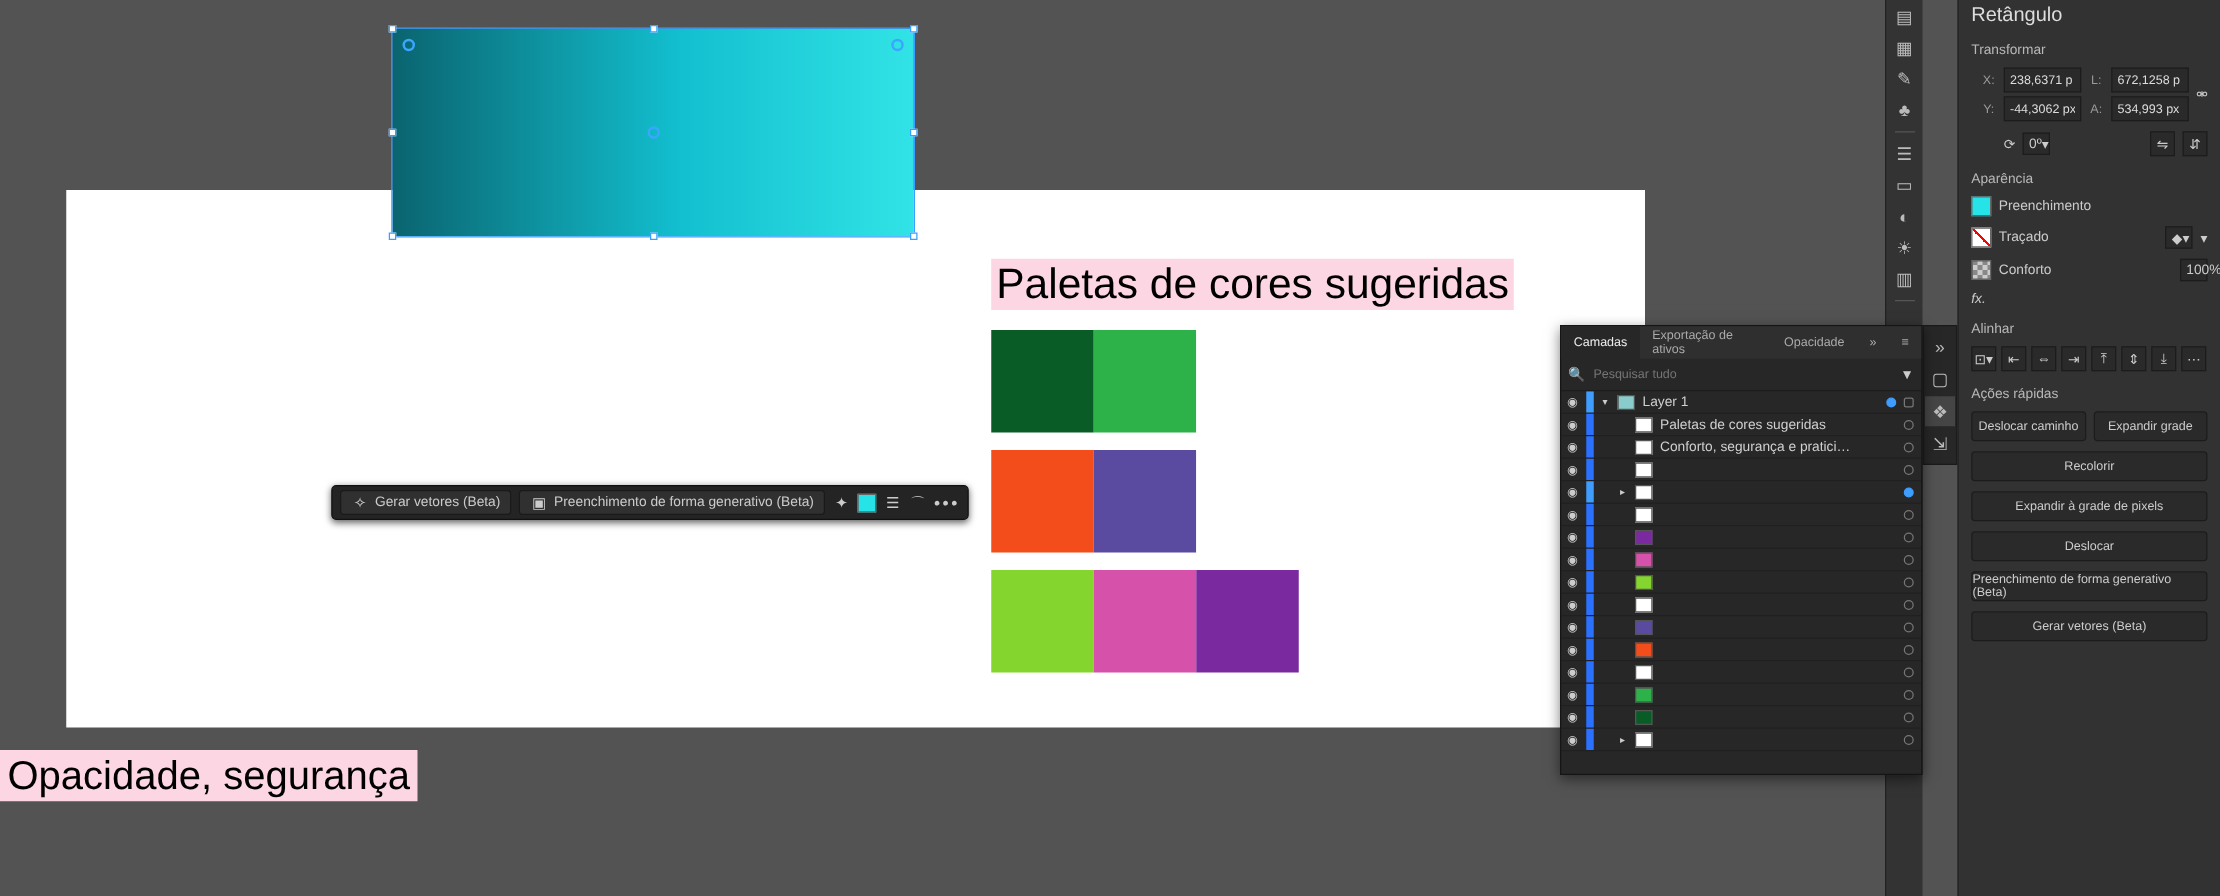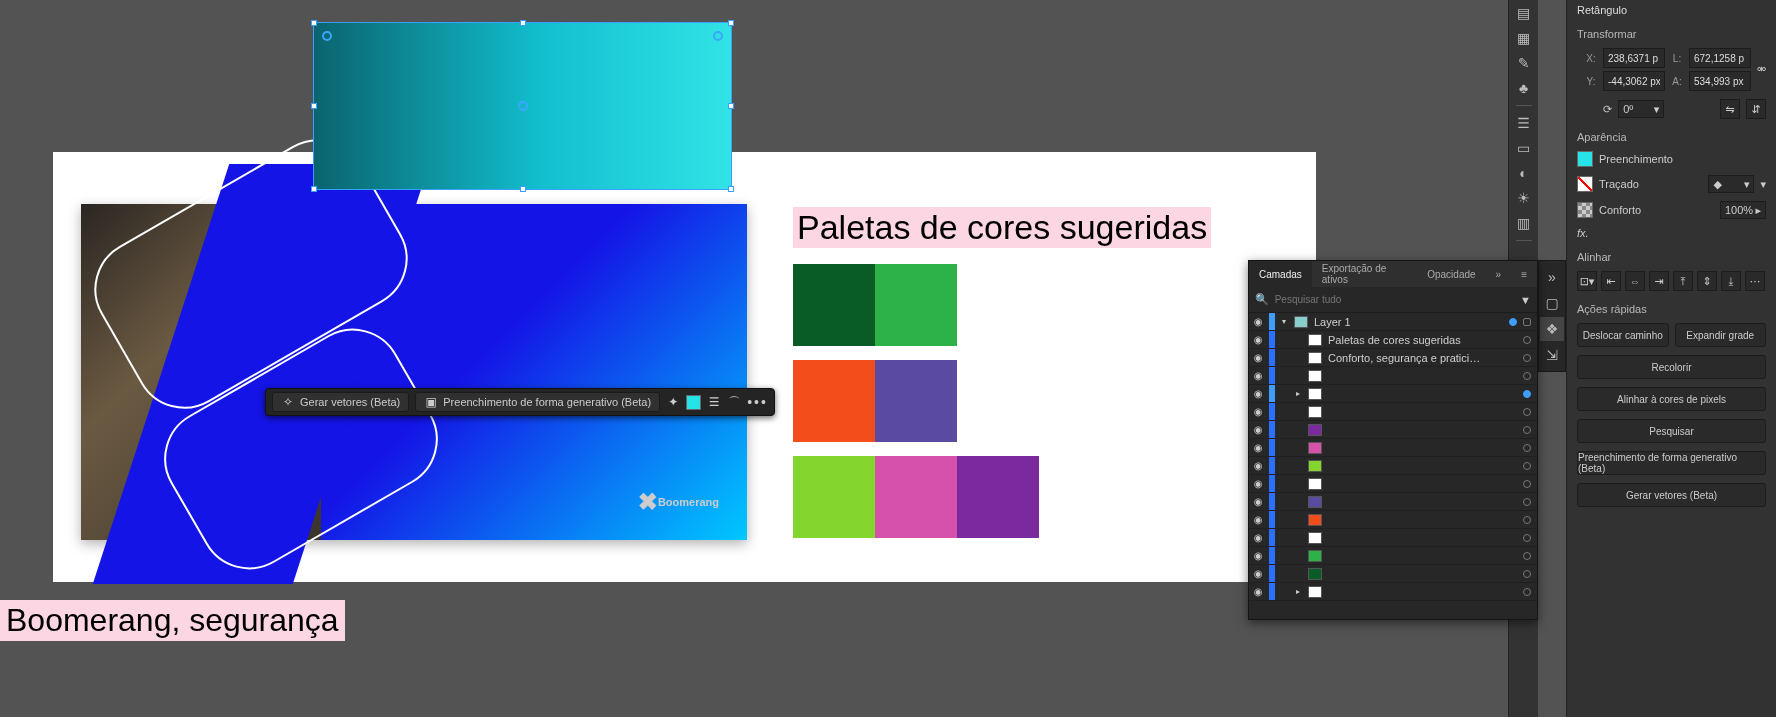--- a/index.html
+++ b/index.html
@@ -33,27 +33,27 @@
 .icon-col { position:absolute; right:238px; top:0; width:30px; height:100%; background:#333; display:flex; flex-direction:column; align-items:center; padding-top:2px; gap:3px; border-left:1px solid #222;}
 .icon-col .sep { width:16px; height:1px; background:#555; margin:3px 0; }
 .ic-btn { width:24px; height:22px; display:flex; align-items:center; justify-content:center; font-size:14px; cursor:pointer; color:#bbb; }
 .ic-btn.active { background:#454545; }
 
 .icon-col-2 { position:absolute; right:210px; top:260px; width:28px; background:#272727; display:flex; flex-direction:column; align-items:center; padding:4px 0; gap:2px; border:1px solid #1a1a1a;}
 .icon-col-2 .ic-btn{height:24px;}
 
 
 .props { position:absolute; right:0; top:0; width:210px; height:100%; background:#323232; border-left:1px solid #222; padding:4px 10px 10px; display:flex; flex-direction:column; gap:8px;}
-.props .hdr { font-size:11px; color:#ddd; }
+.props .hdr { font-size:16px; color:#ddd; }
 .props .section-title { font-size:11px; color:#b8b8b8; margin-top:4px; }
 .row { display:flex; align-items:center; gap:6px; }
 .num-in { width:62px; height:20px; background:#2a2a2a; border:1px solid #1c1c1c; color:#ddd; padding:0 4px; font-size:10px; }
 .lbl { font-size:10px; color:#999; width:12px; text-align:center; }
 .swatch { width:16px; height:16px; border:1px solid #666; }
-.combo { width:46px; height:18px; background:#2a2a2a; border:1px solid #1c1c1c; display:flex; align-items:center; justify-content:space-between; padding:0 4px; font-size:10px;}
+.combo { width:22px; height:18px; background:#2a2a2a; border:1px solid #1c1c1c; display:flex; align-items:center; justify-content:space-between; padding:0 4px; font-size:10px;}
 .qa-btn { height:24px; background:#2a2a2a; border:1px solid #1c1c1c; border-radius:3px; display:flex; align-items:center; justify-content:center; font-size:10px; cursor:pointer; }
 .qa-row { display:flex; gap:6px; }
 .qa-row .qa-btn { flex:1; }
 .align-row { display:flex; gap:4px; }
 .al-btn { width:20px; height:20px; background:#2a2a2a; border:1px solid #1c1c1c; display:flex; align-items:center; justify-content:center; font-size:11px; cursor:pointer;}
 
 
 .layers { position:absolute; right:238px; top:260px; width:290px; height:360px; background:#272727; border:1px solid #151515; box-shadow:0 3px 10px rgba(0,0,0,.5); display:flex; flex-direction:column; }
 .ly-tabs { display:flex; height:26px; background:#2f2f2f; align-items:center; }
 .ly-tab { padding:0 10px; height:100%; display:flex; align-items:center; font-size:10px; cursor:pointer; color:#aaa; }
@@ -76,27 +76,20 @@
 .ref-grid span{background:#232323;}
 .ref-grid span.on{background:#ddd;}
 
 ::-webkit-scrollbar{width:10px;background:#2a2a2a;} ::-webkit-scrollbar-thumb{background:#444;}
 </style>
 </head>
 <body>
 
 <div class="canvas-wrap">
   <div class="artboard">
-    <div class="banner">
-      <div class="banner-photo"></div>
-      <div class="banner-diag"></div>
-      <div class="banner-line" style="left:20px;top:-20px;width:300px;height:180px;transform:rotate(-30deg);"></div>
-      <div class="banner-line" style="left:90px;top:160px;width:260px;height:170px;transform:rotate(-30deg);"></div>
-      <div class="logo"><span class="logo-x">✖</span><span>Boomerang</span></div>
-    </div>
     <div class="title-sug">Paletas de cores sugeridas</div>
     <div id="palettes">
         <div class="palette" style="top: 112px;">
           <span style="background: rgb(10, 92, 38);"></span>
           <span style="background: rgb(45, 178, 74);"></span>
           <span style="background: rgb(255, 255, 255);"></span>
         </div>
         <div class="palette" style="top: 208px;">
           <span style="background: rgb(242, 77, 26);"></span>
           <span style="background: rgb(90, 74, 160);"></span>
@@ -117,21 +110,21 @@
       <div class="sel-handle" style="right:-3px;bottom:-3px;"></div>
     <div class="sel-handle" style="left:50%;top:-3px;margin-left:-3px;"></div>
       <div class="sel-handle" style="left:50%;bottom:-3px;margin-left:-3px;"></div>
     <div class="sel-handle" style="top:50%;left:-3px;margin-top:-3px;"></div>
       <div class="sel-handle" style="top:50%;right:-3px;margin-top:-3px;"></div>
     <div class="sel-target" style="left:8px;top:8px;"></div>
       <div class="sel-target" style="right:8px;top:8px;"></div>
     <div class="sel-target" style="left:50%;top:50%;margin:-5px 0 0 -5px;"></div>
   </div>
 
-  <div class="bottom-txt">Boomerang, segurança</div>
+  <div class="bottom-txt">Opacidade, segurança</div>
 
   <div class="ctx-bar">
     <div class="ctx-btn">
       <span class="ctx-ico">✧</span>
       <span>Gerar vetores (Beta)</span>
     </div>
     <div class="ctx-btn">
       <span class="ctx-ico">▣</span>
       <span>Preenchimento de forma generativo (Beta)</span>
     </div>
@@ -254,22 +247,22 @@
     <span class="al-btn">⤓</span>
     <span class="al-btn">⋯</span>
   </div>
 
   <div class="section-title">Ações rápidas</div>
   <div class="qa-row">
     <div class="qa-btn">Deslocar caminho</div>
     <div class="qa-btn">Expandir grade</div>
   </div>
   <div class="qa-btn">Recolorir</div>
-  <div class="qa-btn">Alinhar à cores de pixels</div>
-  <div class="qa-btn">Pesquisar</div>
+  <div class="qa-btn">Expandir à grade de pixels</div>
+  <div class="qa-btn">Deslocar</div>
   <div class="qa-btn">Preenchimento de forma generativo (Beta)</div>
   <div class="qa-btn">Gerar vetores (Beta)</div>
 </div>
 
 <div class="layers">
   <div class="ly-tabs">
     <div class="ly-tab active">Camadas</div>
     <div class="ly-tab">Exportação de ativos</div>
     <div class="ly-tab">Opacidade</div>
     <div class="spacer"></div>

